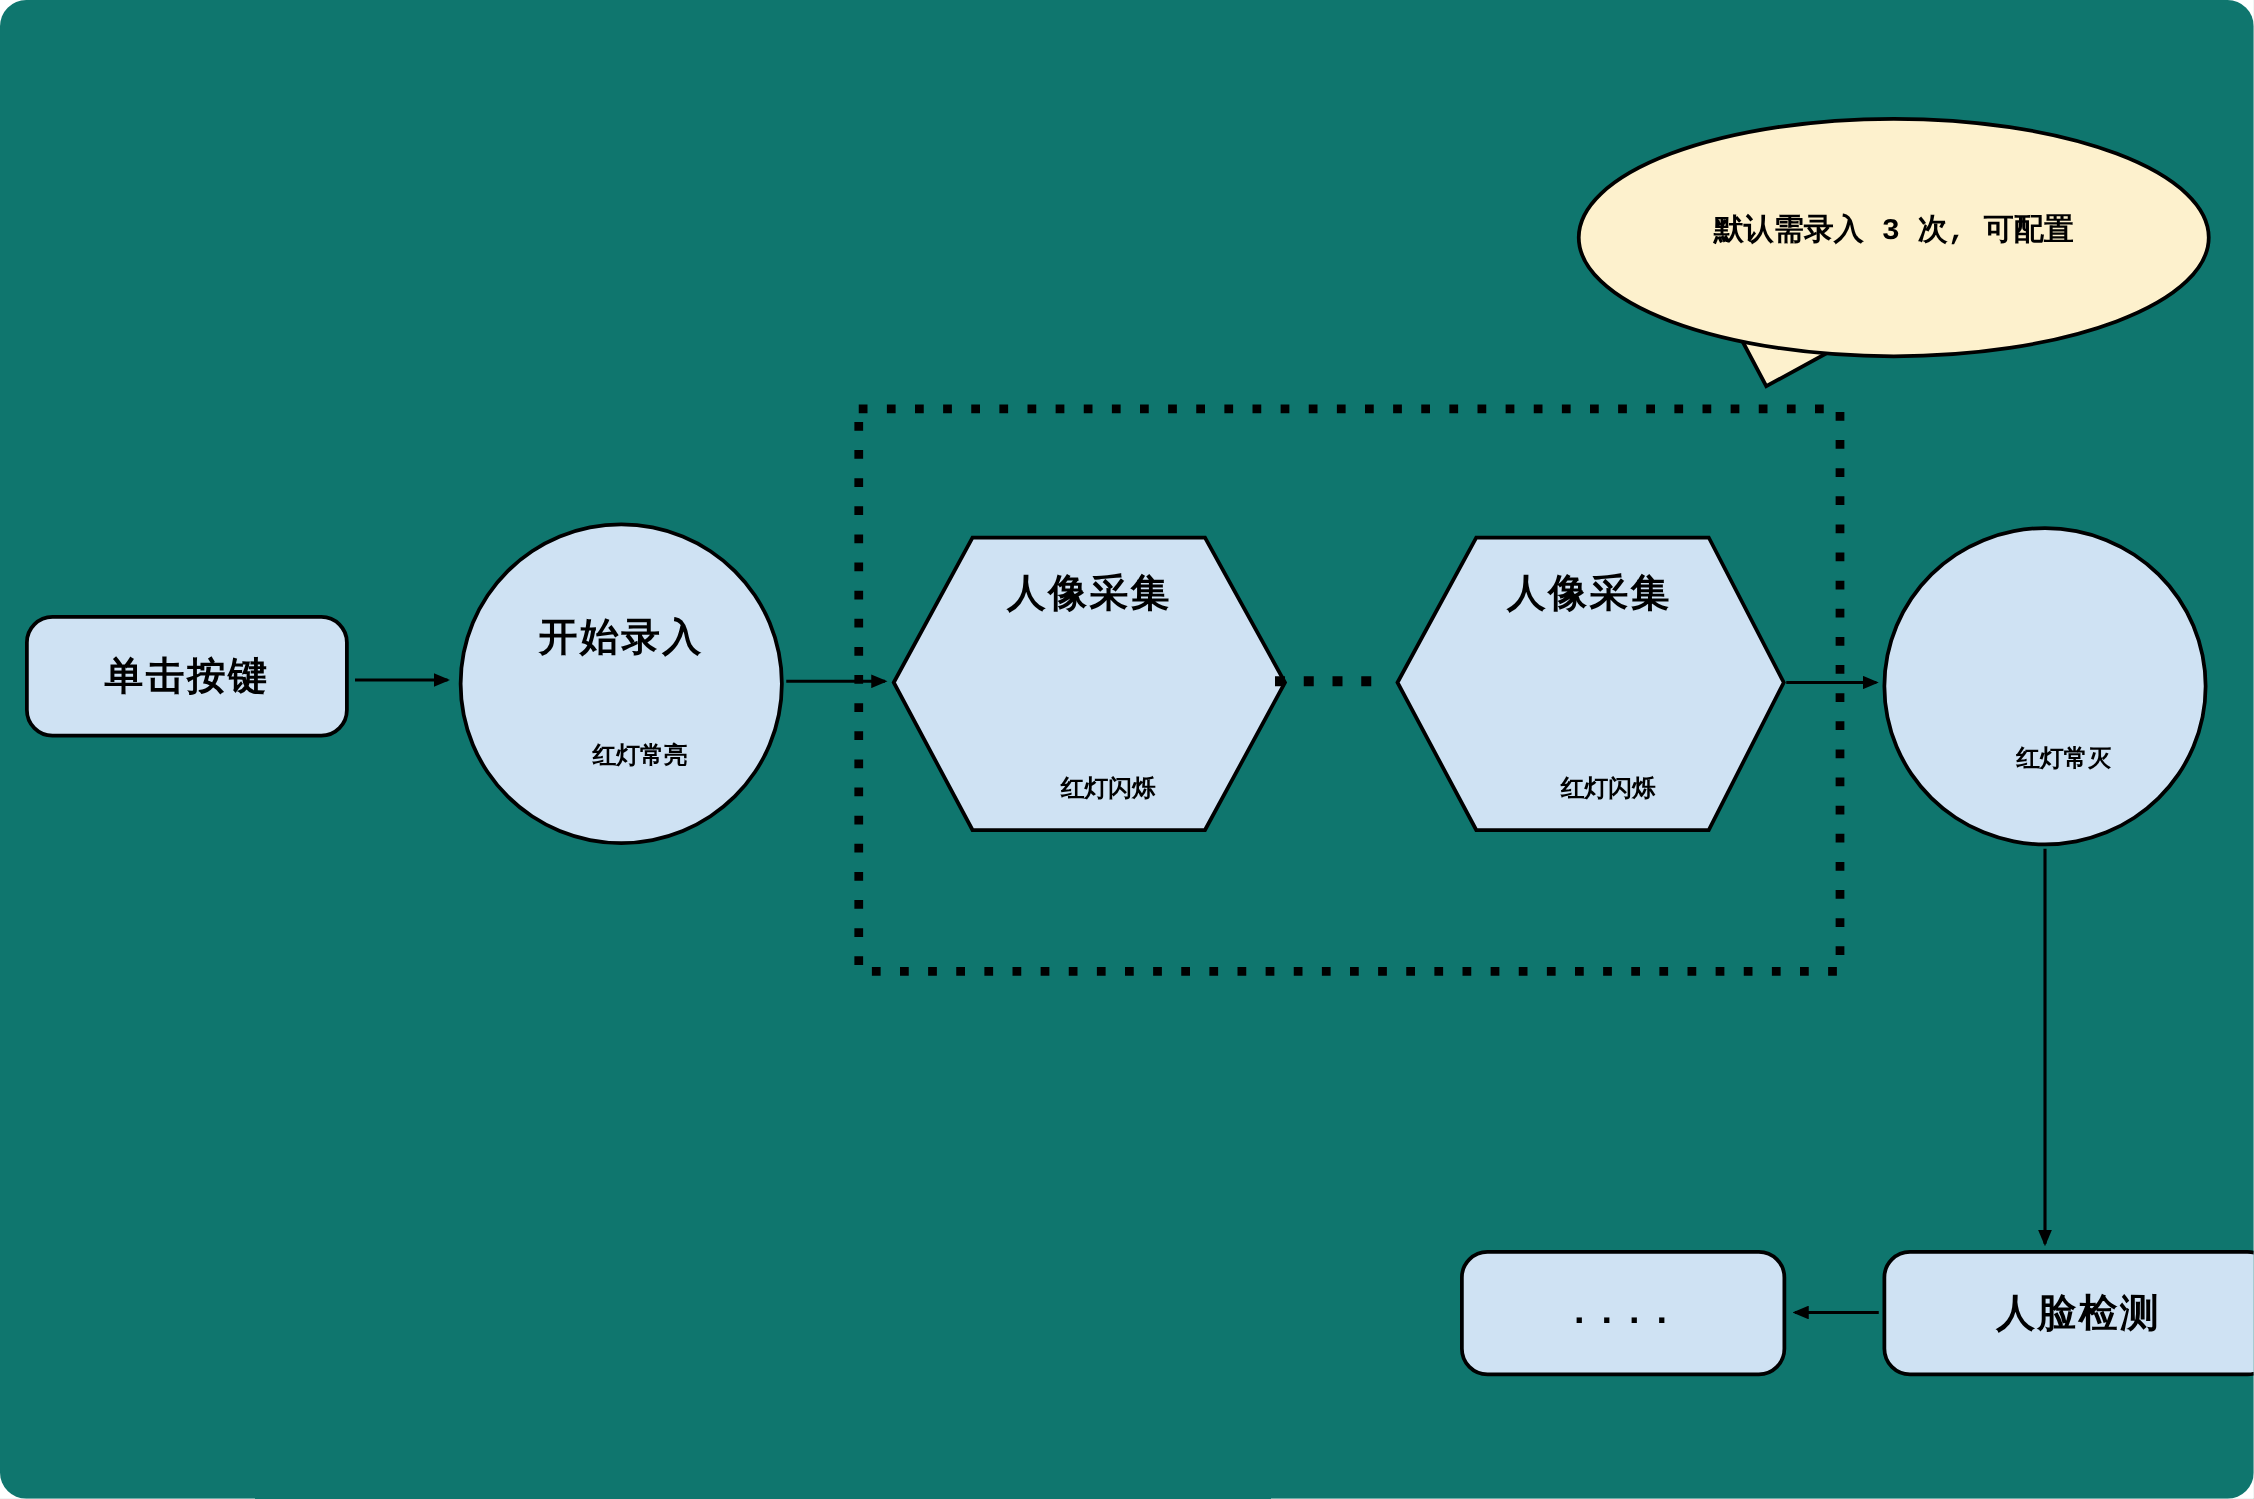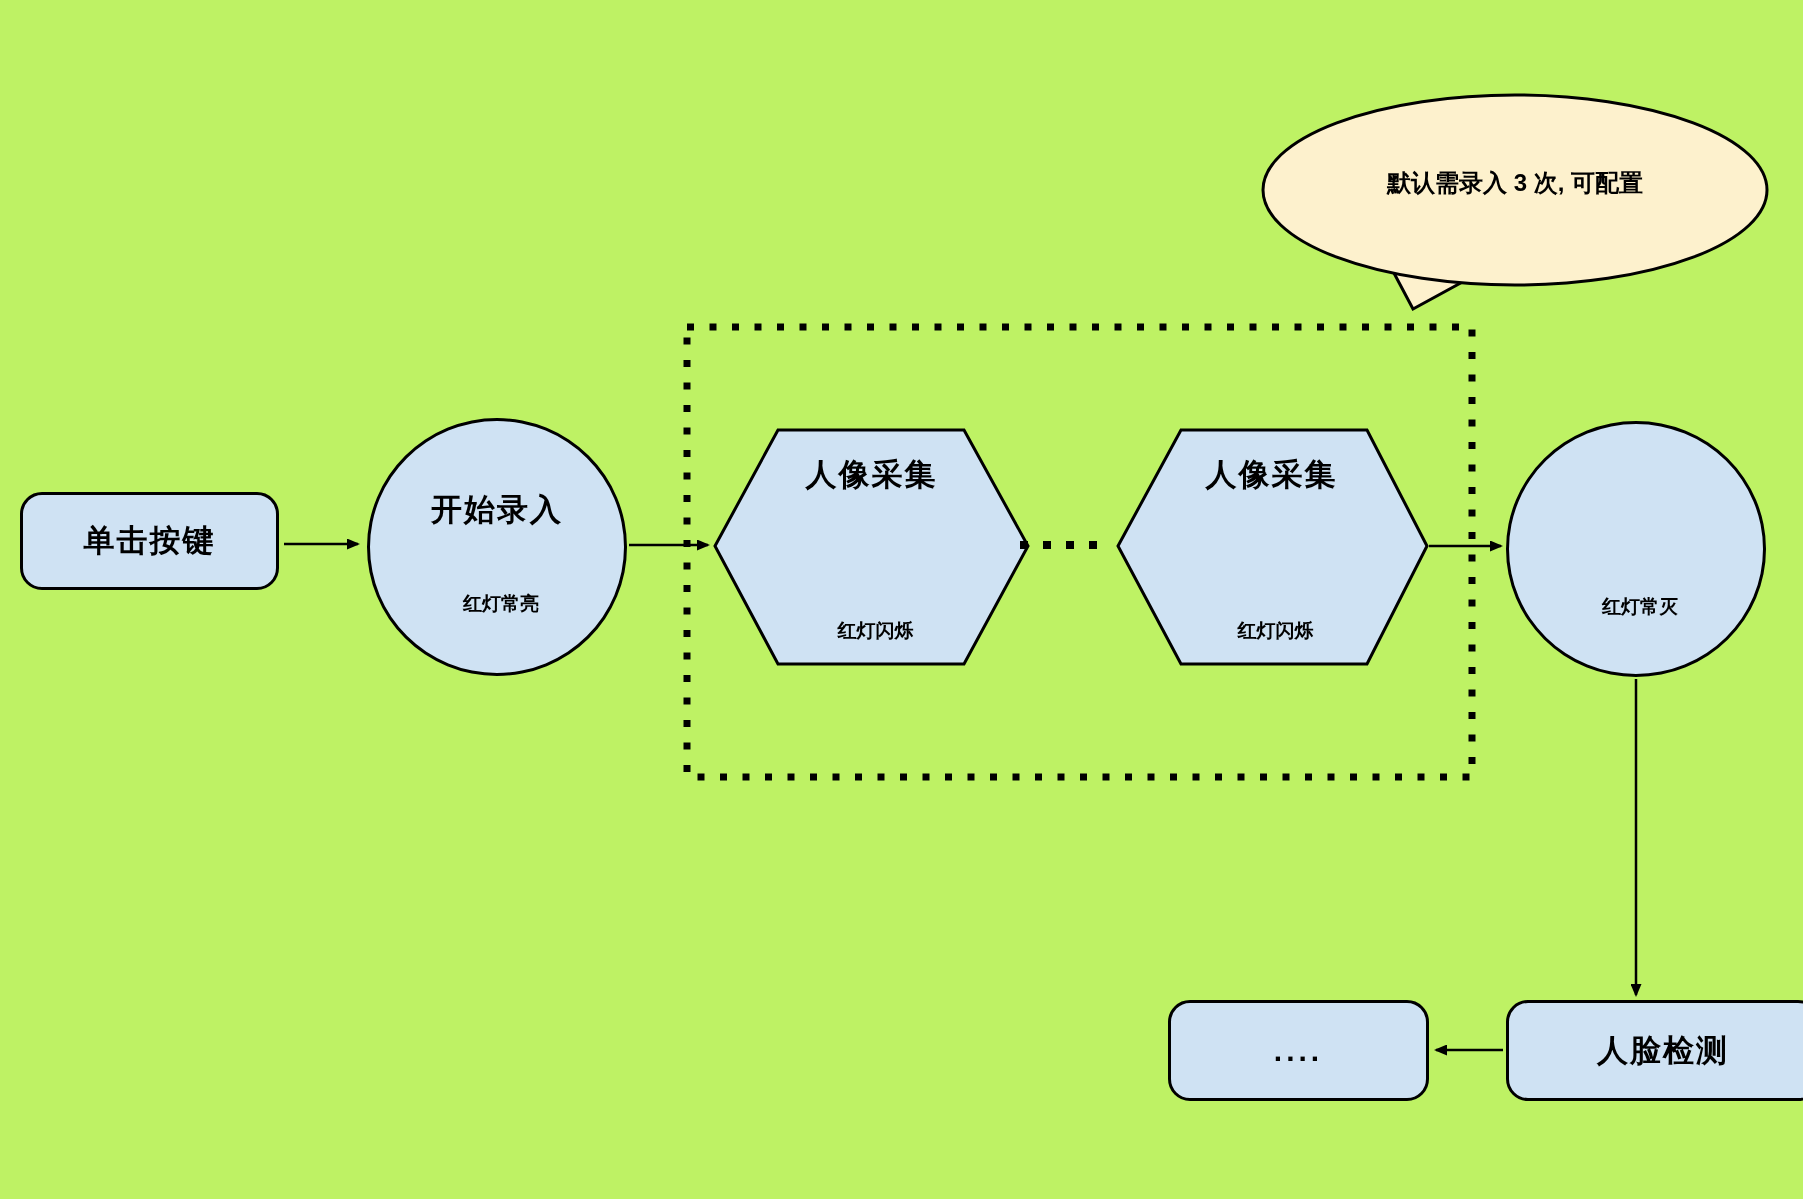--- a/index.html
+++ b/index.html
@@ -1,33 +1,33 @@
 <!DOCTYPE html>
 <html style="--node-fill: #cfe2f3;"><head>
 <meta charset="utf-8">
 <style>
   html,body{margin:0;padding:0;background:#fff;}
   #canvas{
-    position:relative;width:1803px;height:1199px;background:#bef264;overflow:hidden;
-    font-family:Liberation Sans, sans-serif;color:#000;
+    position:relative;width:1803px;height:1199px;background:#0f766e;overflow:hidden;
+    font-family:Liberation Mono, monospace;color:#000;border-radius:21px;
   }
   #wires{position:absolute;left:0;top:0;width:1803px;height:1199px;}
   .node{
     position:absolute;box-sizing:border-box;background:var(--node-fill,#cfe2f3);
     border:3px solid #000;display:flex;align-items:center;justify-content:center;
     text-align:center;
   }
   .rounded{border-radius:22px;}
   .circle{border-radius:50%;display:block;}
   .circle .main,.hexlabels .main{
     position:absolute;left:0;width:100%;text-align:center;
     font-size:31px;font-weight:bold;letter-spacing:2px;
   }
   .circle .sub,.hexlabels .sub{
-    position:absolute;left:4px;width:100%;text-align:center;
+    position:absolute;left:15px;width:100%;text-align:center;
     font-size:19px;font-weight:bold;
   }
   .circle .main{top:56px;margin-top:12px;}
   .circle .sub{top:170px;}
   .hexlabels{position:absolute;width:313px;height:234px;}
   .hexlabels .t1{top:24px;}
   .hexlabels .t2{top:110px;}
   .hexlabels .sub{top:188px;}
   .label-lg{font-size:31px;font-weight:bold;letter-spacing:2px;}
   #node-click{left:20px;top:492px;width:259px;height:98px;align-items:center;}

